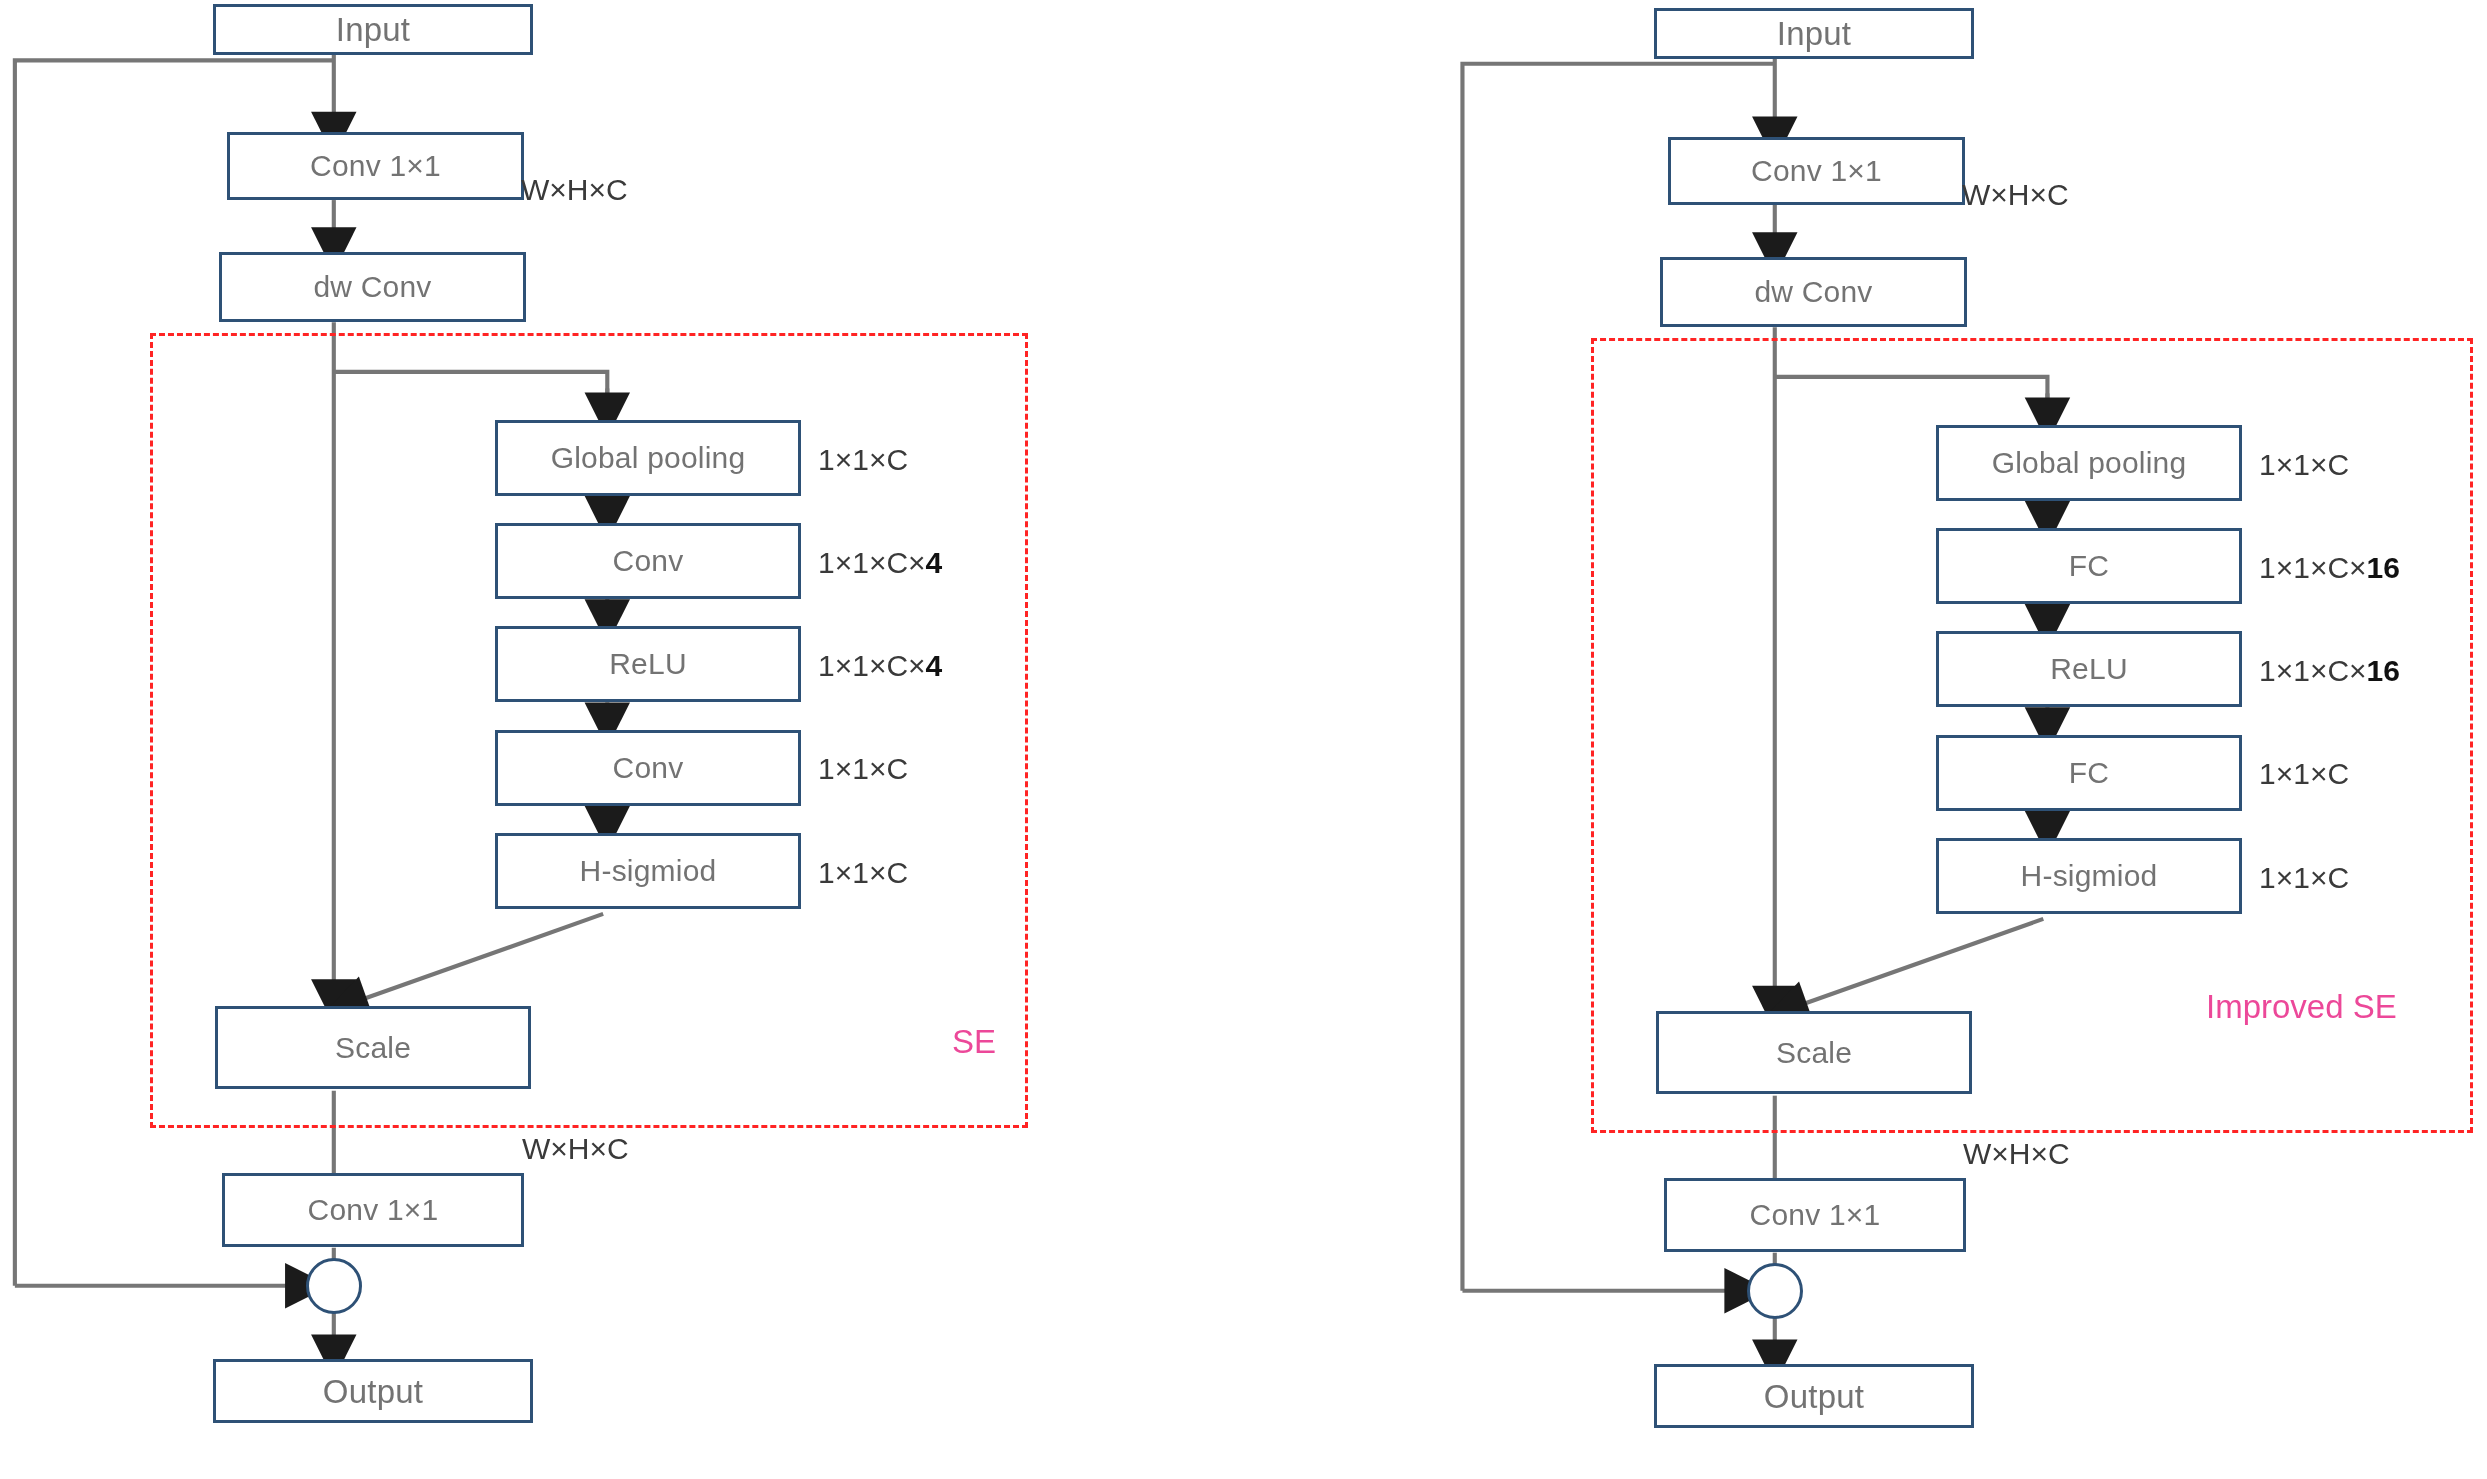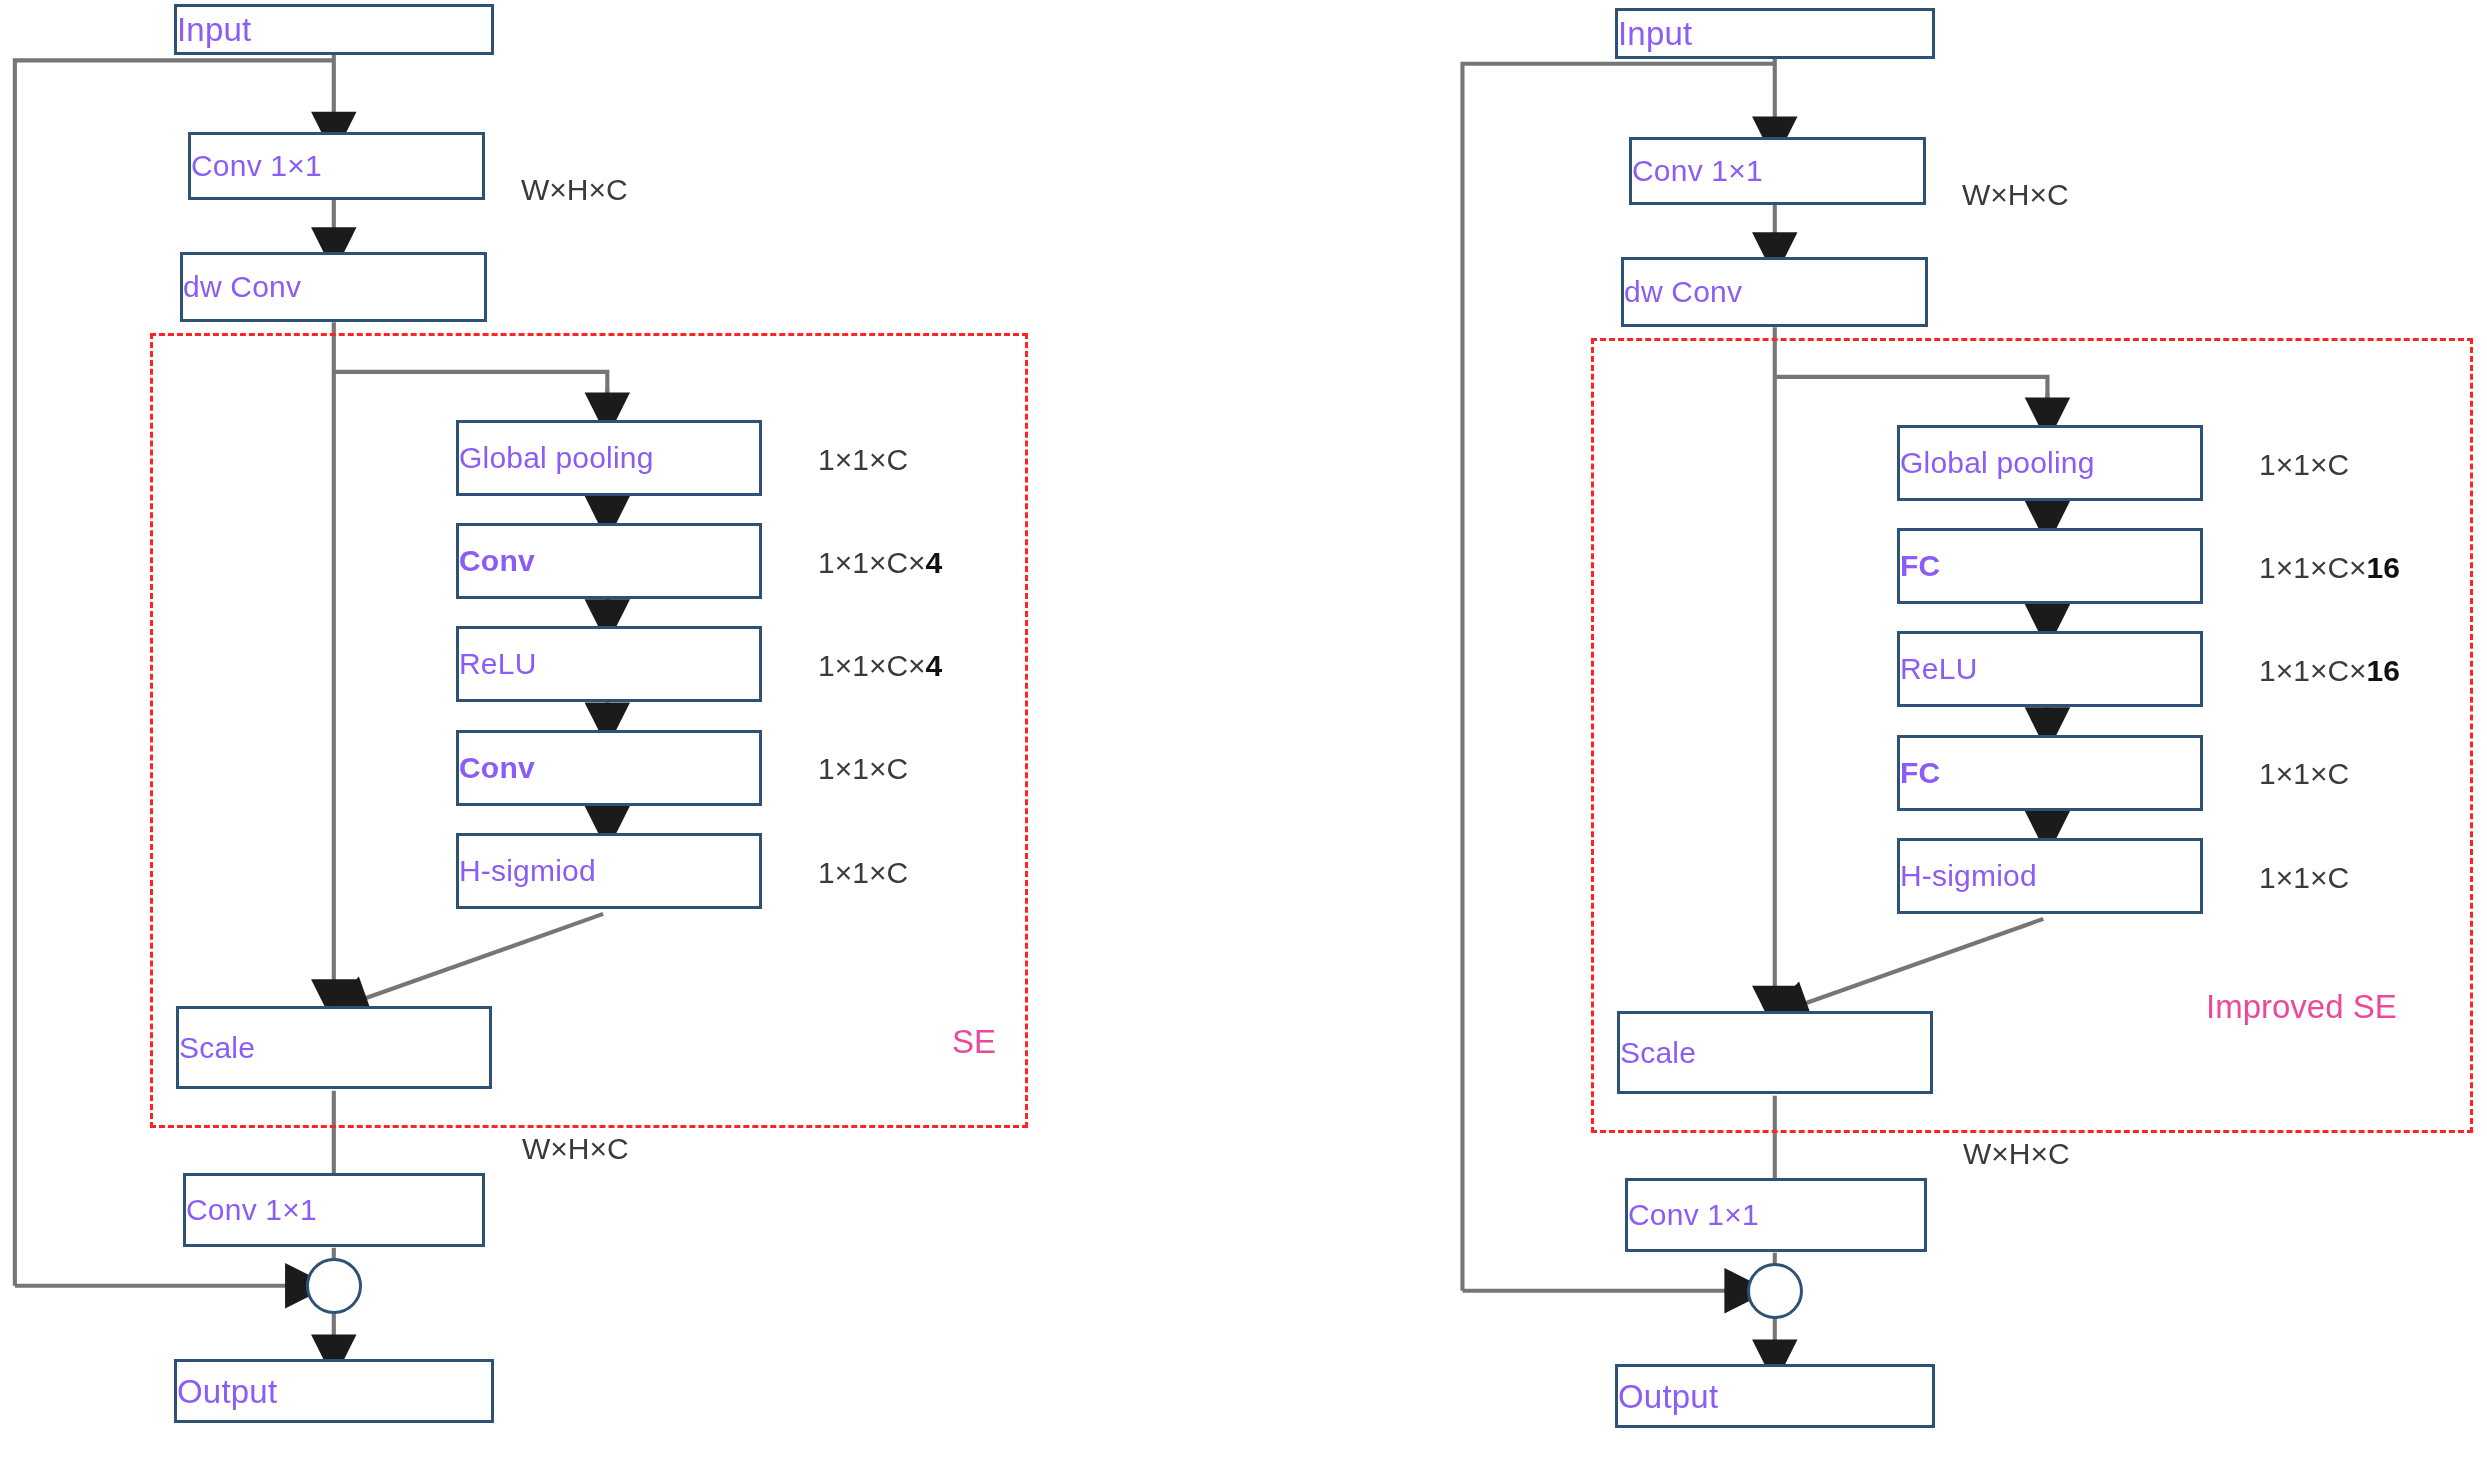--- a/index.html
+++ b/index.html
@@ -1,35 +1,35 @@
 <!DOCTYPE html>
 <html style="font-size:13.2px"><head>
 <meta charset="utf-8">
 <style>
   html,body{margin:0;padding:0;background:#ffffff;}
   body{width:2487px;height:1480px;font-family:"Liberation Sans",sans-serif;color:#1a1a1a;}
   #stage{position:relative;width:2487px;height:1480px;overflow:hidden;background:#fff;}
   .node{
     position:absolute;box-sizing:border-box;background:#ffffff;
-    border:3.3px solid #2e5176;display:flex;align-items:center;
-    color:#8b5cf6;letter-spacing:0.2px;line-height:1;
+    border:3.3px solid #2e5176;display:flex;align-items:center;justify-content:center;
+    color:#737373;letter-spacing:0.2px;line-height:1;margin-left:39px;
   }
   .node span{display:block;}
   .lbl{position:absolute;color:#3a3a3a;white-space:nowrap;line-height:1;}
   .lbl b{font-weight:700;color:#111;}
   .redlbl{position:absolute;color:#ec4899;white-space:nowrap;line-height:1;}
   .dashbox{position:absolute;box-sizing:border-box;border:3.3px dashed #ff2424;background:transparent;}
   .addnode{
     position:absolute;box-sizing:border-box;border:3.3px solid #2e5176;border-radius:50%;
     background:#ffffff;
   }
   svg.wires{position:absolute;left:0;top:0;width:2487px;height:1480px;pointer-events:none;}
   .f36{font-size:30px;}
   .f40{font-size:33px;}
-  .bold{font-weight:700;}
+  .bold{font-weight:400;}
 </style>
 </head>
 <body>
 
 <div id="stage">
 
   <svg class="wires" viewBox="0 0 3010 1791">
     <defs>
       <marker id="ah" markerWidth="13" markerHeight="13" refX="6" refY="6.5" orient="auto" markerUnits="strokeWidth">
         <path d="M1,1 L12,6.5 L1,12 z" fill="#1b1b1b"></path>

